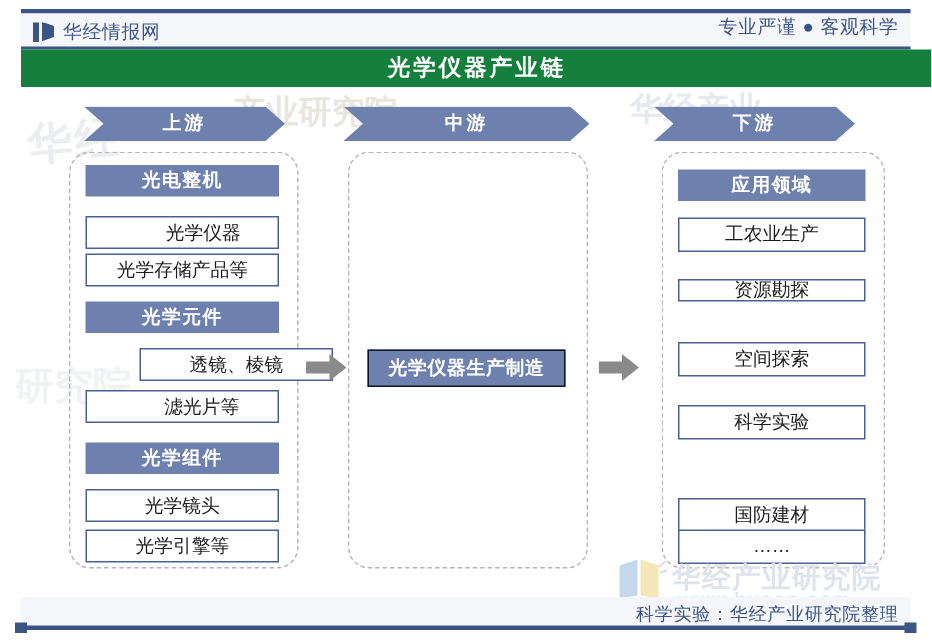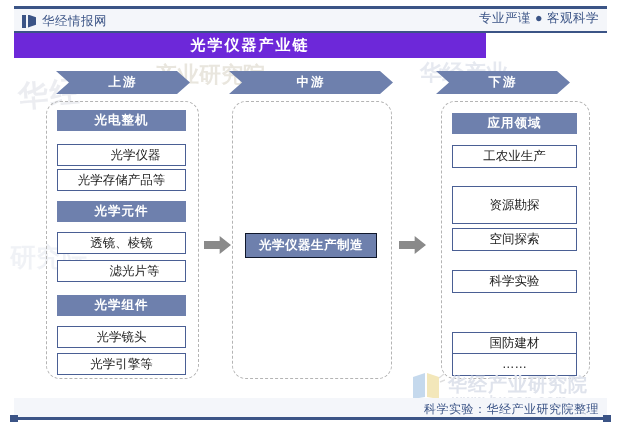--- a/index.html
+++ b/index.html
@@ -74,22 +74,22 @@
   #tagline {
     position: absolute;
     right: 22px; top: 12px;
     font-size: 12.5px; color: #3b5486; letter-spacing: .5px; line-height: 1;
   }
 
   
   #title {
     position: absolute;
     left: 14px; top: 33px;
-    width: 472px; height: 25px;
-    background: #6d28d9;
+    width: 608px; height: 25px;
+    background: #15803d;
     color: #ffffff;
     font-size: 15px;
     font-weight: bold;
     letter-spacing: 2px;
     display: flex;
     align-items: center;
     justify-content: center;
   }
 
   
@@ -260,35 +260,35 @@
 
   <div class="dashbox" id="box-up"></div>
   <div class="dashbox" id="box-mid"></div>
   <div class="dashbox" id="box-down"></div>
 
   <div class="cell head col-left" style="top:110px;height:21px;">光电整机</div>
   <div class="cell item col-left" style="top:144px;height:22px;padding-left:28px;">光学仪器</div>
   <div class="cell item col-left" style="top:169px;height:22px;">光学存储产品等</div>
 
   <div class="cell head col-left" style="top:201px;height:21px;">光学元件</div>
-  <div class="cell item col-left" style="top:232px;height:22px;">透镜、棱镜</div>
+  <div class="cell item col-left" style="top:232px;height:22px;margin-left:36px;">透镜、棱镜</div>
   <div class="cell item col-left" style="top:260px;height:22px;padding-left:26px;">滤光片等</div>
 
   <div class="cell head col-left" style="top:295px;height:21px;">光学组件</div>
   <div class="cell item col-left" style="top:326px;height:22px;">光学镜头</div>
   <div class="cell item col-left" style="top:353px;height:22px;">光学引擎等</div>
 
   <div class="flow-arrow" id="arrow-1"></div>
   <div class="flow-arrow" id="arrow-2"></div>
 
   <div id="mid-node">光学仪器生产制造</div>
 
   <div class="cell item col-right" style="top:145px;height:23px;">工农业生产</div>
   <div class="cell head col-right" style="top:113px;height:21px;">应用领域</div>
-  <div class="cell item col-right" style="top:186px;height:38px;">资源勘探</div>
+  <div class="cell item col-right" style="top:186px;height:15px;">资源勘探</div>
   <div class="cell item col-right" style="top:228px;height:23px;">空间探索</div>
   <div class="cell item col-right" style="top:270px;height:23px;">科学实验</div>
   <div class="cell item col-right" style="top:312px;height:23px;margin-top:20px;">国防建材</div>
   <div class="cell item col-right" style="top:353px;height:23px;">……</div>
 
   <svg id="wm-logo" viewBox="0 0 34 30">
     <polygon points="2,6 14,2 14,26 2,28" fill="#bcd3ea"></polygon>
     <polygon points="16,2 28,6 28,28 16,26" fill="#f2e3ae"></polygon>
     <path d="M28 7 L33 3" stroke="#d9d9d9" stroke-width="1.4" fill="none"></path>
     <path d="M29 11 L34 9" stroke="#d9d9d9" stroke-width="1.4" fill="none"></path>

